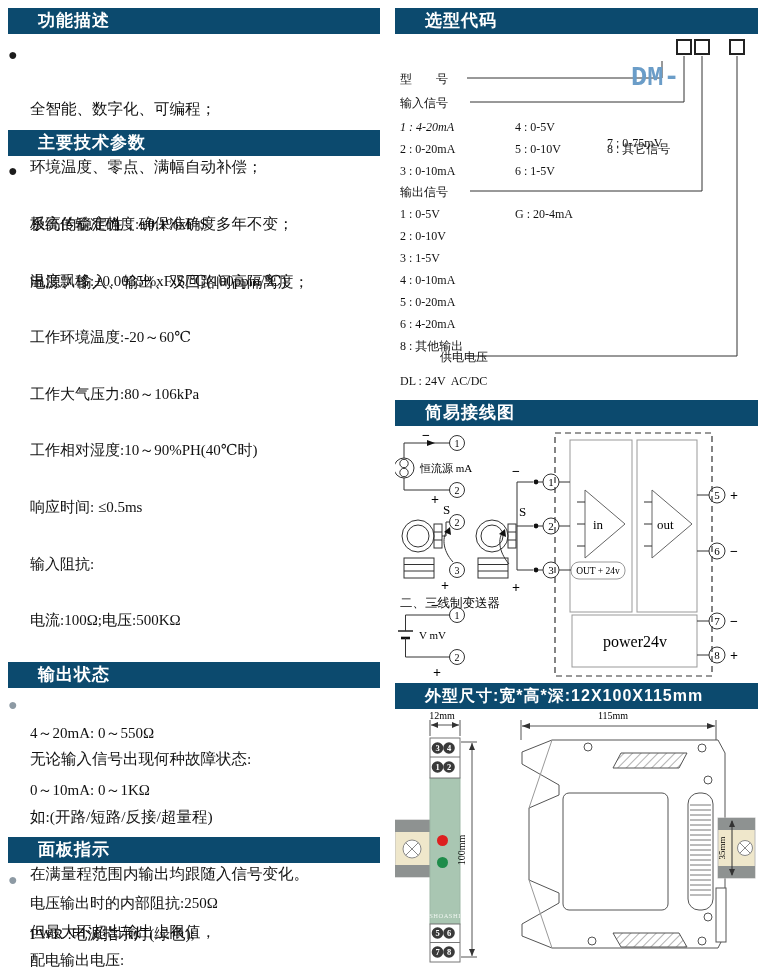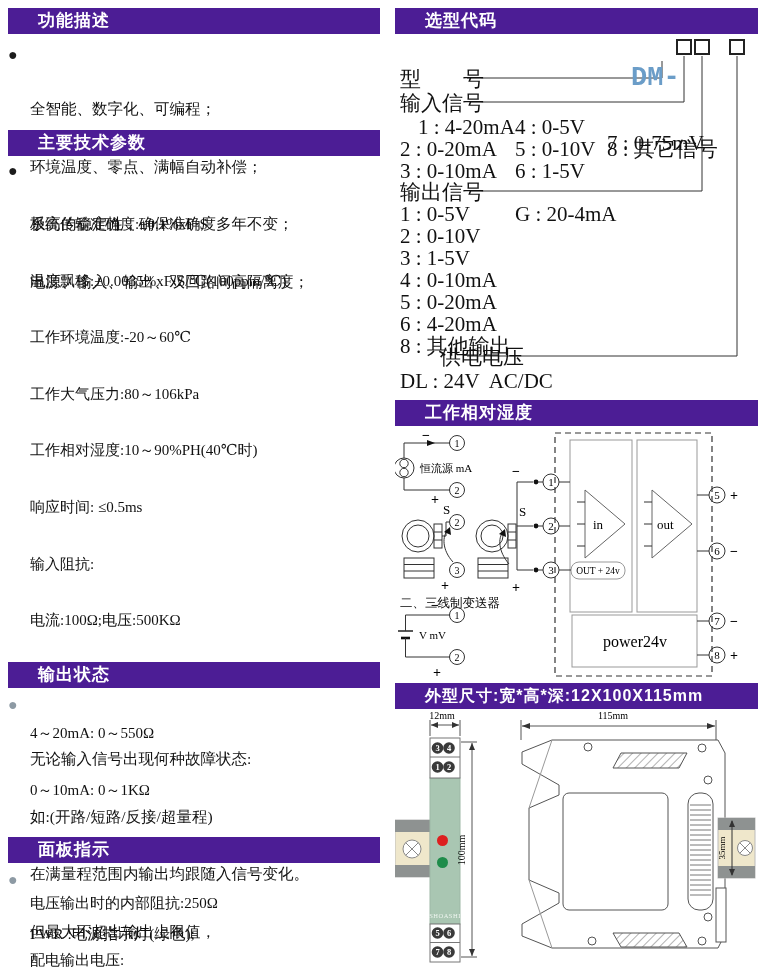--- a/index.html
+++ b/index.html
@@ -1,34 +1,34 @@
 <!DOCTYPE html>
 <html><head>
 <meta charset="utf-8">
 <style>
   html,body{margin:0;padding:0;}
   body{width:760px;height:970px;position:relative;background:#ffffff;overflow:hidden;
        font-family:"Liberation Serif","DejaVu Serif",serif;color:#111;}
   .col{position:absolute;top:8px;}
   #col-left{left:8px;width:372px;height:962px;}
   #col-right{left:395px;width:363px;height:962px;}
-  .hdr{position:absolute;left:0;width:100%;height:26px;background:#4c1d95;color:#fff;
+  .hdr{position:absolute;left:0;width:100%;height:26px;background:#0c4a6e;color:#fff;
        font-family:"Liberation Sans","DejaVu Sans",sans-serif;font-weight:bold;
        font-size:17px;line-height:26px;padding-left:30px;box-sizing:border-box;letter-spacing:1px;}
   .blk{position:absolute;left:0;width:100%;padding-left:22px;box-sizing:border-box;white-space:pre;}
   .blk .bullet{position:absolute;left:0;top:2px;font-size:16px;}
   .bullet.dark{color:#1c1c1c;} .bullet.gray{color:#8d9aa4;}
   .blk div{font-size:15.5px;}
   #blk-function div{height:21.5px;line-height:21.5px;}
   #blk-tech div{height:20.6px;line-height:20.6px;font-size:15px;}
   #blk-output div{height:21.7px;line-height:21.7px;}
   #blk-panel div{height:21.4px;line-height:21.4px;}
   
   #sel-area{position:absolute;top:26px;left:0;width:363px;height:366px;}
-  #sel-area .abs{position:absolute;white-space:pre;font-size:21px;line-height:18px;}
+  #sel-area .abs{position:absolute;white-space:pre;font-size:12px;line-height:18px;}
   #dm-prefix{position:absolute;left:236px;top:34px;color:#6b9dc8;
       font-family:Liberation Mono, monospace;font-weight:bold;font-size:27px;line-height:27px;top:31px;}
   svg text{font-family:"Liberation Serif","DejaVu Serif",serif;}
   .seg{stroke:#333;stroke-width:1;fill:none;}
 </style>
 </head>
 <body>
 
 <div class="col" id="col-left">
 
@@ -113,21 +113,21 @@
       <rect x="335" y="6" width="14" height="14" fill="#fff" stroke="#222" stroke-width="2"></rect>
       <path class="seg" d="M 267 27 V 44 H 72"></path>
       <path class="seg" d="M 289 22 V 68 H 75"></path>
       <path class="seg" d="M 307 22 V 157 H 75"></path>
       <path class="seg" d="M 342 22 V 322 H 72"></path>
     </svg>
     <span id="dm-prefix">DM-</span>
     <span class="abs" style="left:5px;top:36px;">型　　号</span>
     <span class="abs" style="left:5px;top:60px;">输入信号</span>
 
-    <span class="abs" style="left:23px;top:84px;">1 : 4-20mA</span>
+    <span class="abs" style="left:5px;top:84px;font-style:italic;">1 : 4-20mA</span>
     <span class="abs" style="left:120px;top:84px;">4 : 0-5V</span>
     <span class="abs" style="left:212px;top:100px;">7 : 0-75mV</span>
     <span class="abs" style="left:5px;top:106px;">2 : 0-20mA</span>
     <span class="abs" style="left:120px;top:106px;">5 : 0-10V</span>
     <span class="abs" style="left:212px;top:106px;">8 : 其它信号</span>
     <span class="abs" style="left:5px;top:128px;">3 : 0-10mA</span>
     <span class="abs" style="left:120px;top:128px;">6 : 1-5V</span>
 
     <span class="abs" style="left:5px;top:149px;">输出信号</span>
     <span class="abs" style="left:5px;top:171px;">1 : 0-5V</span>
@@ -137,21 +137,21 @@
     <span class="abs" style="left:5px;top:237px;">4 : 0-10mA</span>
     <span class="abs" style="left:5px;top:259px;">5 : 0-20mA</span>
     <span class="abs" style="left:5px;top:281px;">6 : 4-20mA</span>
     <span class="abs" style="left:5px;top:303px;">8 : 其他输出</span>
 
     <span class="abs" style="left:5px;top:314px;margin-left:40px;">供电电压</span>
     <span class="abs" style="left:5px;top:338px;">DL : 24V  AC/DC</span>
   </div>
 
   <div class="hdr" style="top:392px;">
-    <span>工作相对湿度</span>
+    <span>简易接线图</span>
   </div>
 
   <svg width="363" height="252" viewBox="0 0 363 252" style="position:absolute;left:0;top:424px;">
 
     <g>
       <circle cx="9" cy="36" r="10" class="seg"></circle>
       <circle cx="9" cy="31.5" r="4.2" class="seg"></circle>
       <circle cx="9" cy="40.5" r="4.2" class="seg"></circle>
       <text x="25" y="40" font-size="11">恒流源 mA</text>
       <path class="seg" d="M 9 26 V 11 H 55"></path>

